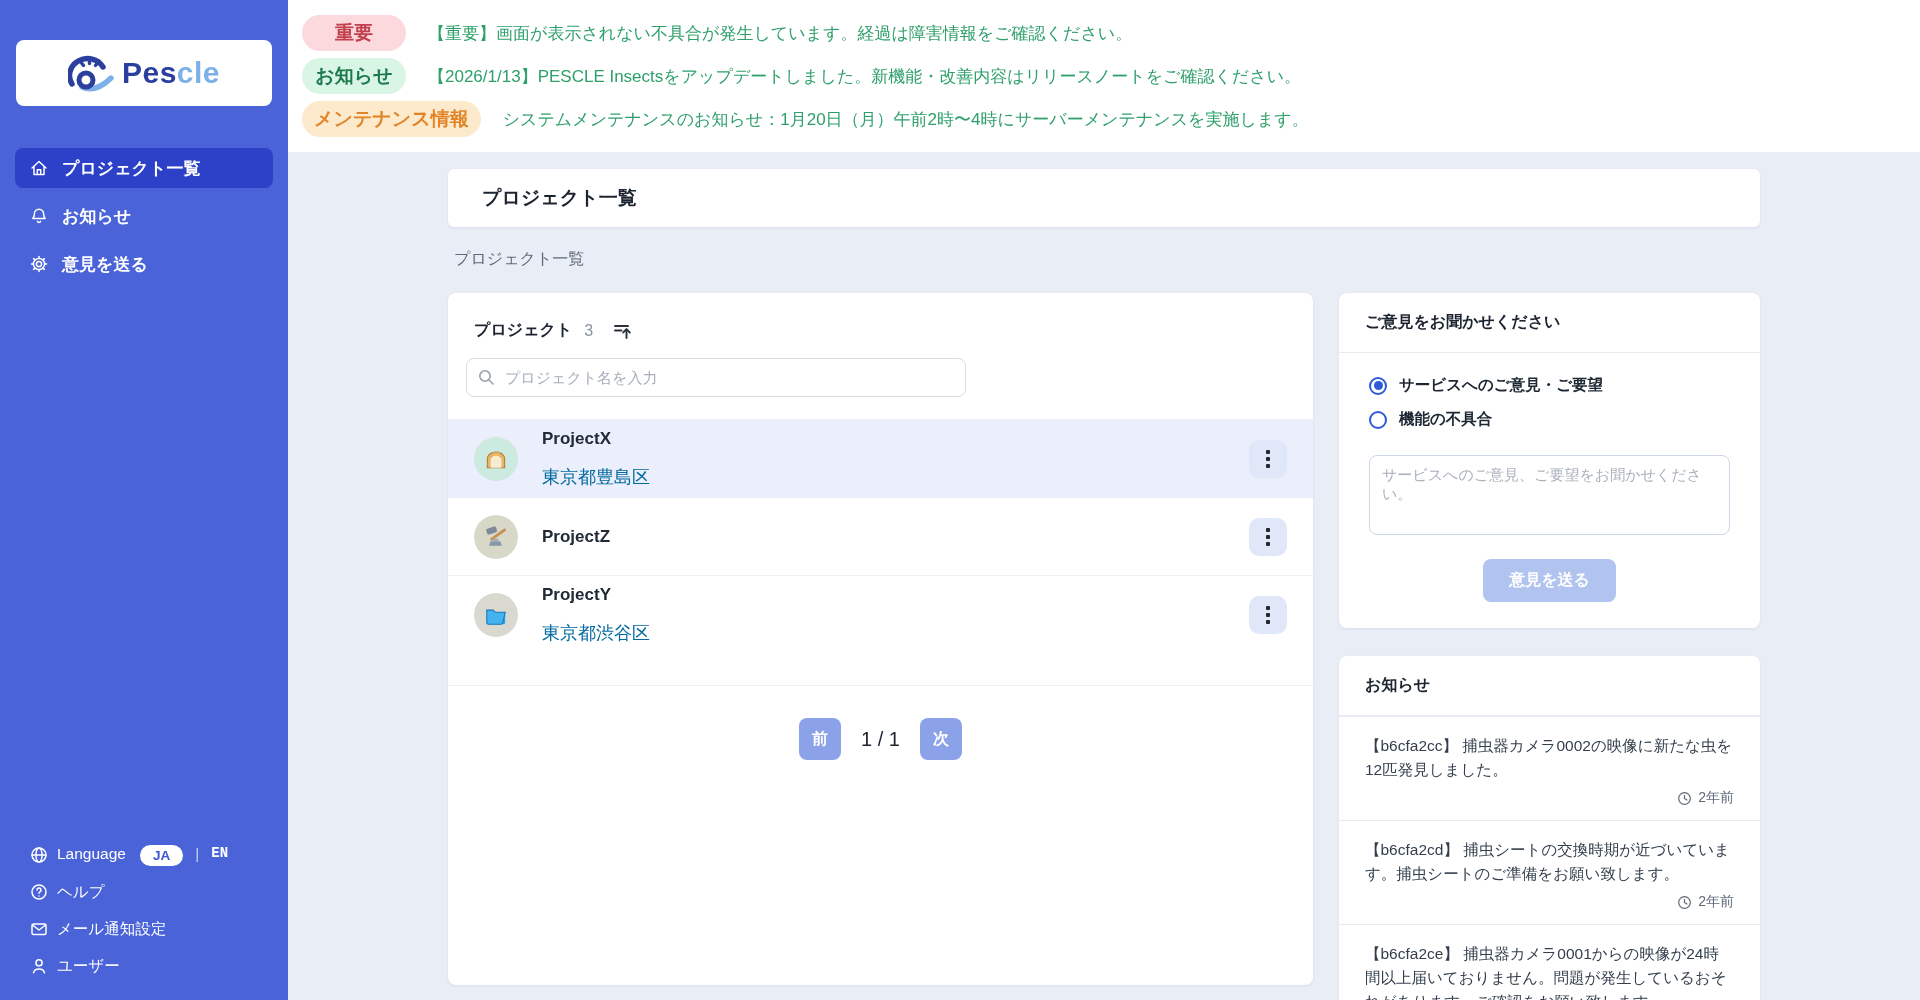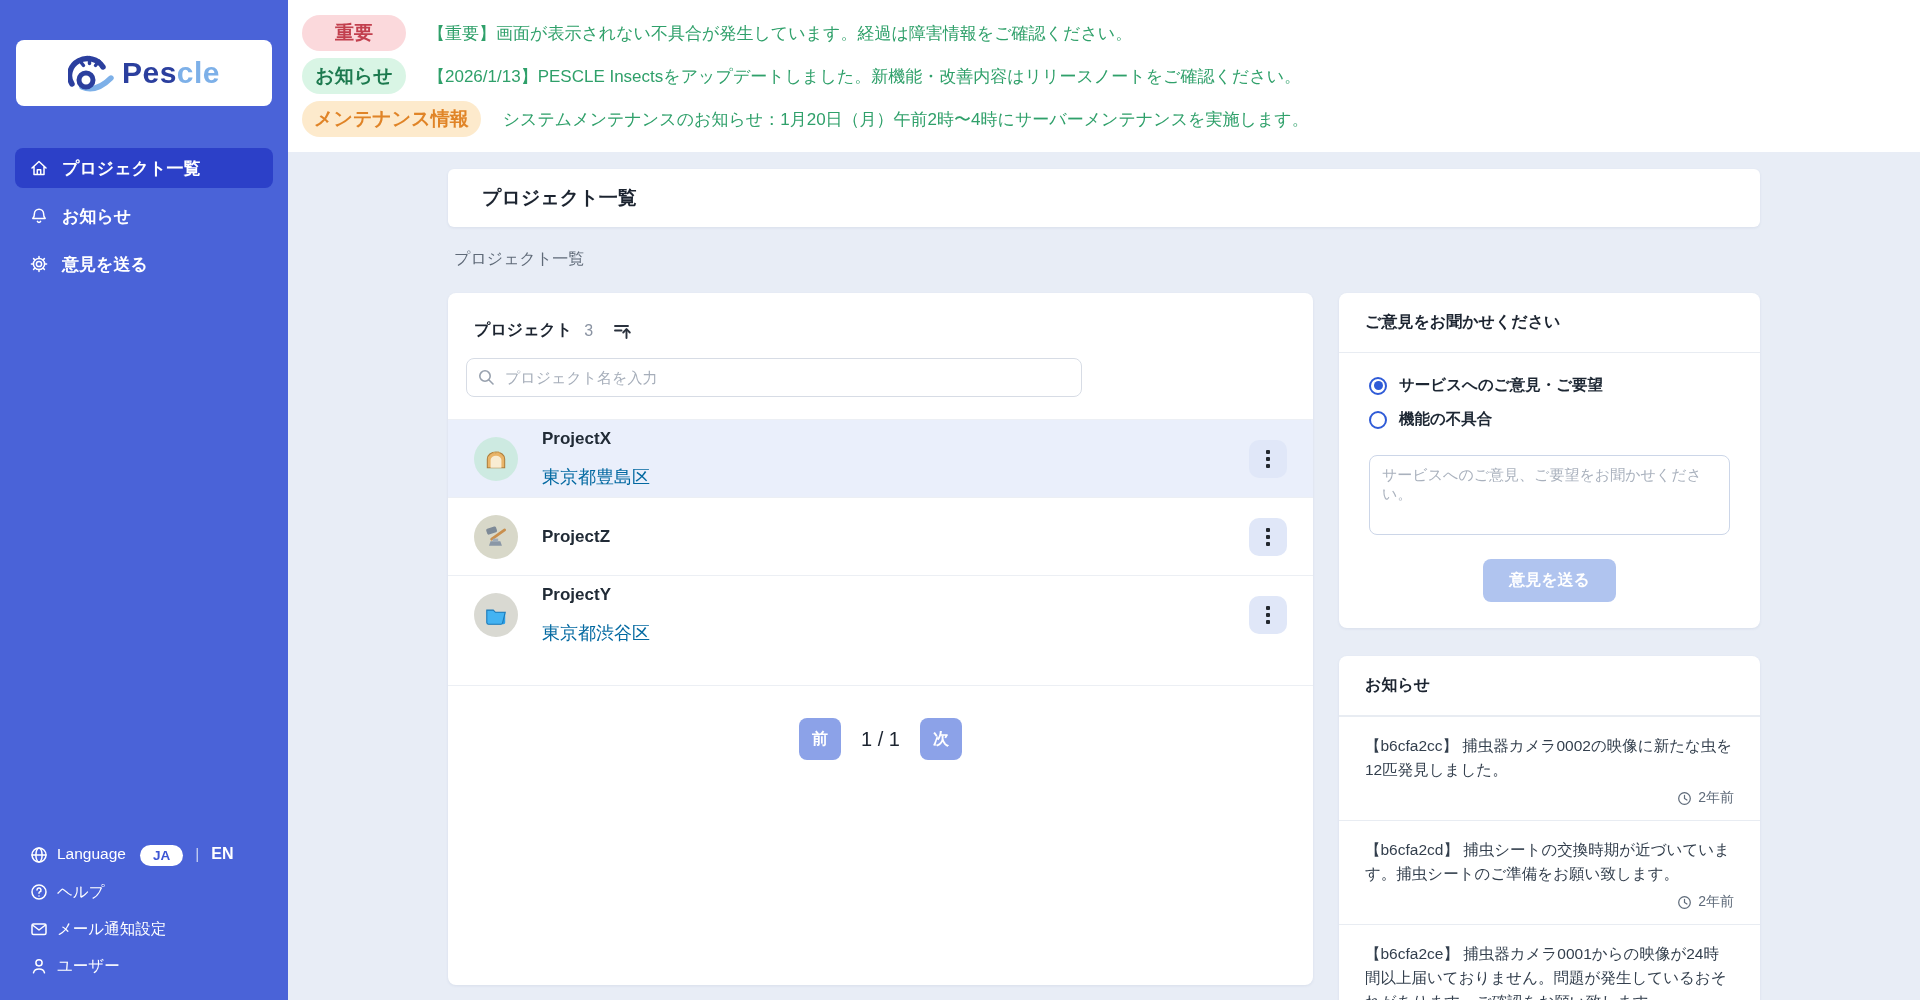--- a/index.html
+++ b/index.html
@@ -18,21 +18,21 @@
   .nav-item { display:flex; align-items:center; gap:13px; height:40px; padding:0 14px;
     border-radius:8px; font-size:17px; font-weight:bold; cursor:pointer; }
   .nav-item.active { background:#2c40c8; }
   .sidebar-bottom { position:absolute; left:15px; bottom:18px; right:15px;
     display:flex; flex-direction:column; gap:11px; }
   .side-row { display:flex; align-items:flex-start; gap:8px; font-size:15.5px; padding:0 14px;
     height:26px; cursor:pointer; }
   .lang-pill { background:#fff; color:#3c55d4; font-weight:bold; font-size:13.5px;
     border-radius:999px; padding:3px 13px; margin-left:6px; cursor:pointer; }
   .lang-div { color:#c9d2f2; margin:0 4px; }
-  .lang-en { font-weight:bold; font-size:16px; cursor:pointer; }
+  .lang-en { font-weight:bold; font-size:14px; cursor:pointer;font-family:Liberation Mono, monospace; }
   .sicon { width:20px; height:20px; flex-shrink:0; }
   .sicon path, .sicon circle, .sicon rect, .sicon ellipse, .sicon line
     { fill:none; stroke:#fff; stroke-width:1.5; stroke-linecap:round; stroke-linejoin:round; }
 
   
   .main { flex:1; display:flex; flex-direction:column; }
   .banner-area { background:#fff; padding:15px 28px 8px 14px; }
   .banner-row { display:flex; align-items:center; margin-bottom:7px; }
   .badge { min-width:104px; text-align:center; font-size:19px; font-weight:bold;
     border-radius:999px; padding:5px 12px; margin-right:22px; }
@@ -50,21 +50,21 @@
   .breadcrumb { margin:22px 0 23px 6px; font-size:16px; color:#5f6a78; }
   .columns { display:flex; gap:26px; align-items:flex-start; }
 
   
   .panel { background:#fff; border-radius:8px; box-shadow:0 1px 3px rgba(40,60,120,.08); }
   .projects-panel { width:865px; height:692px; overflow:hidden; }
   .projects-head { display:flex; align-items:center; gap:12px; padding:27px 26px 17px 26px; }
   .projects-title { font-size:16px; font-weight:bold; color:#1c2430; }
   .projects-count { font-size:16px; color:#8a93a2; }
   .sort-btn { margin-left:8px; cursor:pointer; display:flex; align-items:center; }
-  .search-wrap { position:relative; margin:0 0 22px 18px; width:616px; }
+  .search-wrap { position:relative; margin:0 0 22px 18px; width:500px; }
   .search-input { width:100%; height:39px; border:1px solid #d7dce5; border-radius:8px;
     padding:0 12px 0 38px; font-size:15px; color:#333; outline:none;
     font-family:"Liberation Sans","DejaVu Sans",sans-serif; }
   .search-input::placeholder { color:#a6aeba; }
   .search-icon { position:absolute; left:11px; top:10px; }
   .row { display:flex; align-items:center; height:78px; padding:0 26px; border-top:1px solid #eceff4;
     cursor:pointer; }
   .row.selected { background:#eaeffb; }
   .avatar { width:44px; height:44px; border-radius:50%; display:flex; align-items:center;
     justify-content:center; margin-right:24px; flex-shrink:0; overflow:hidden; }

